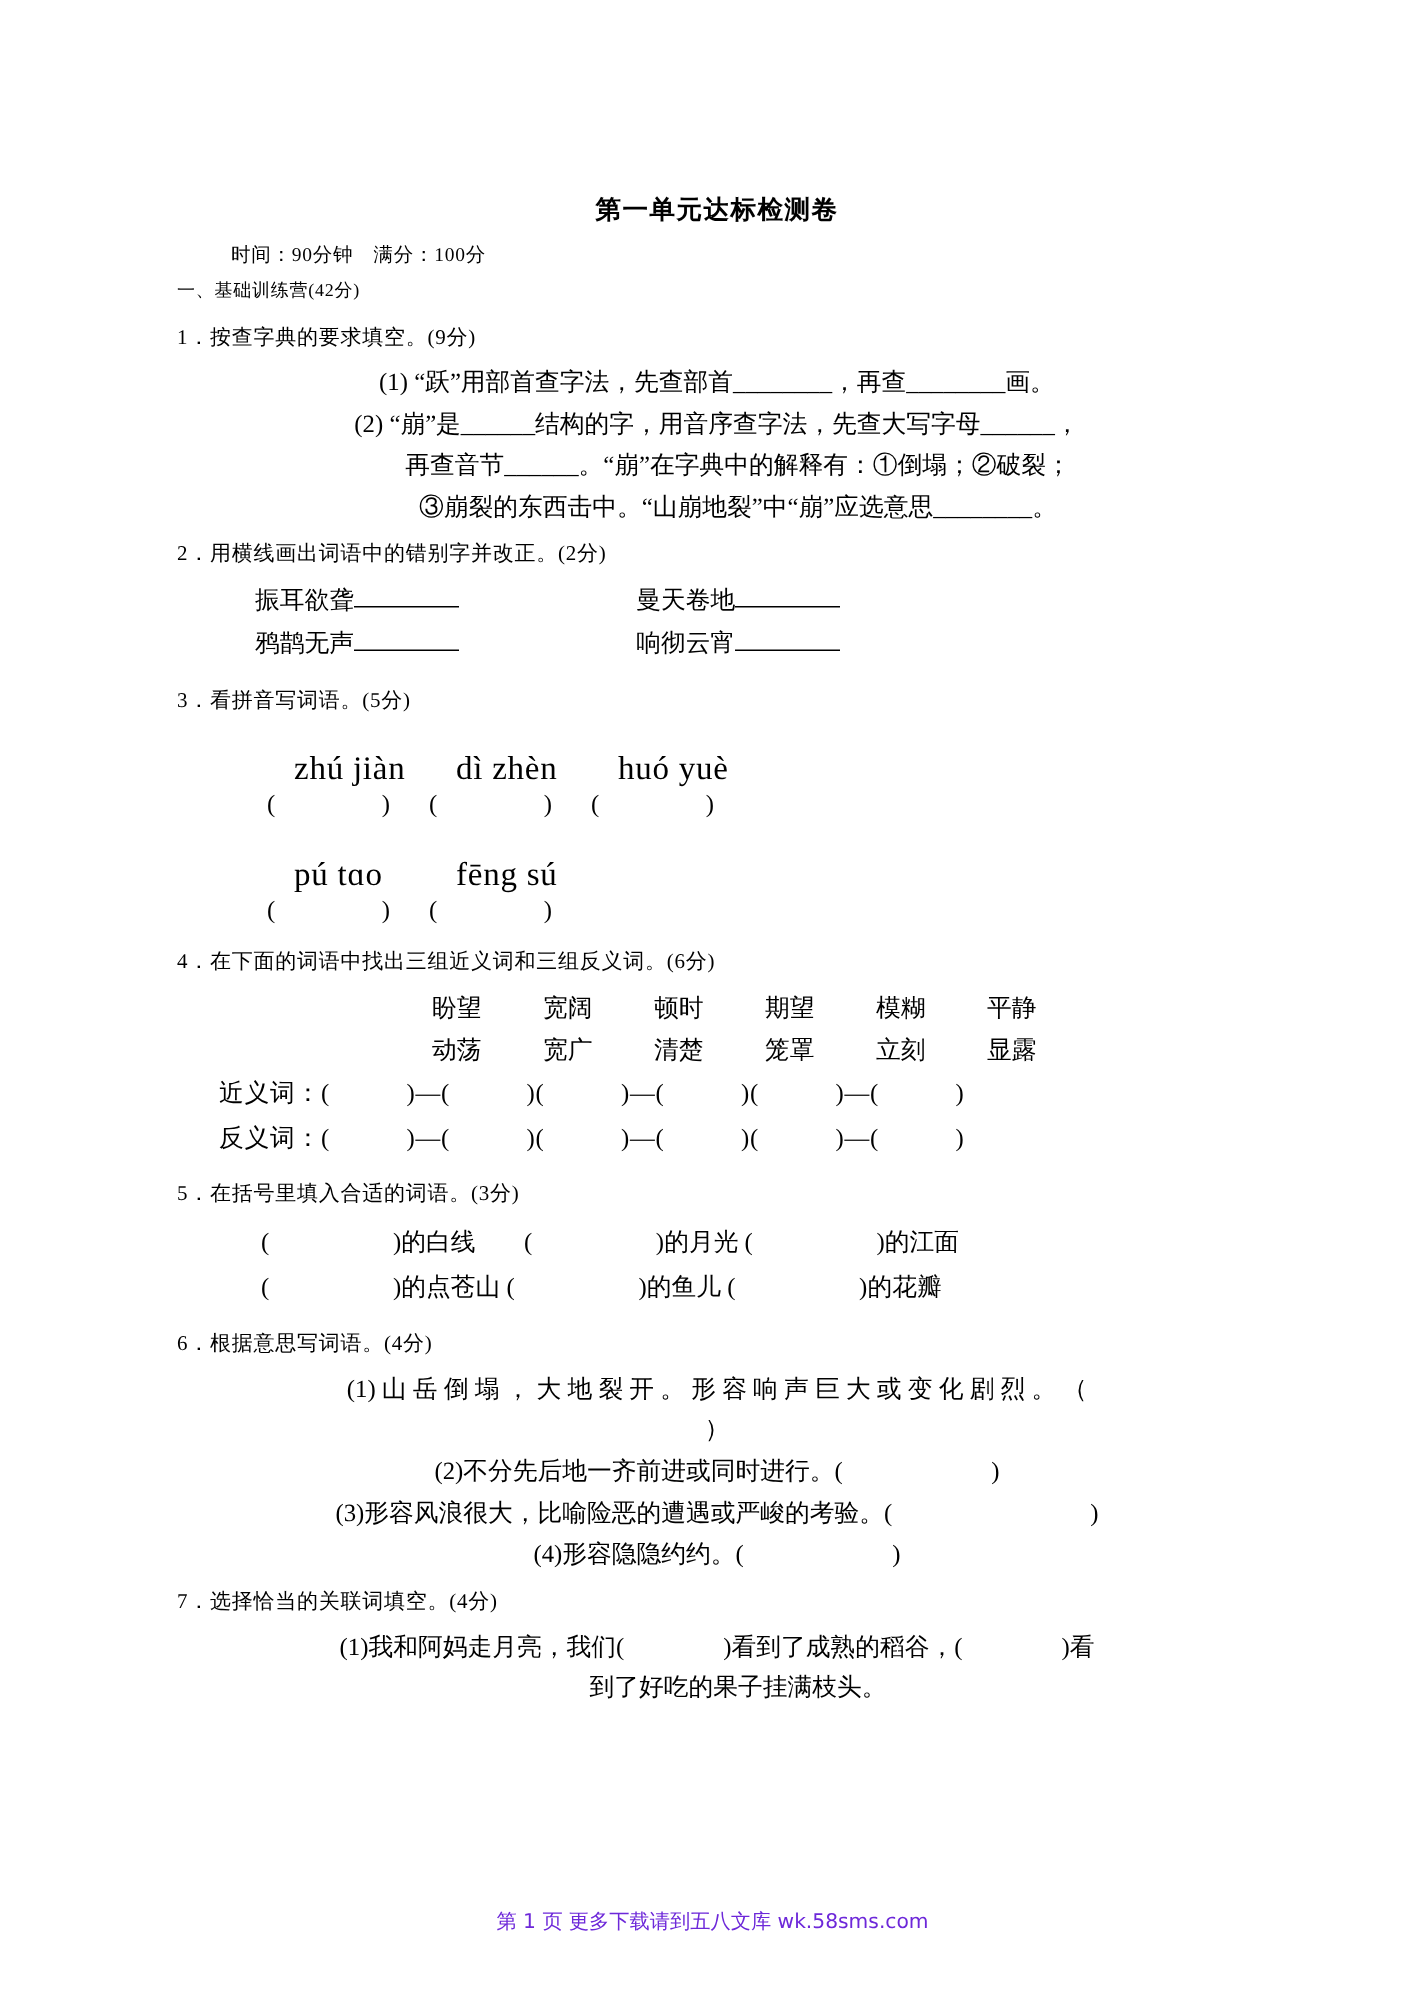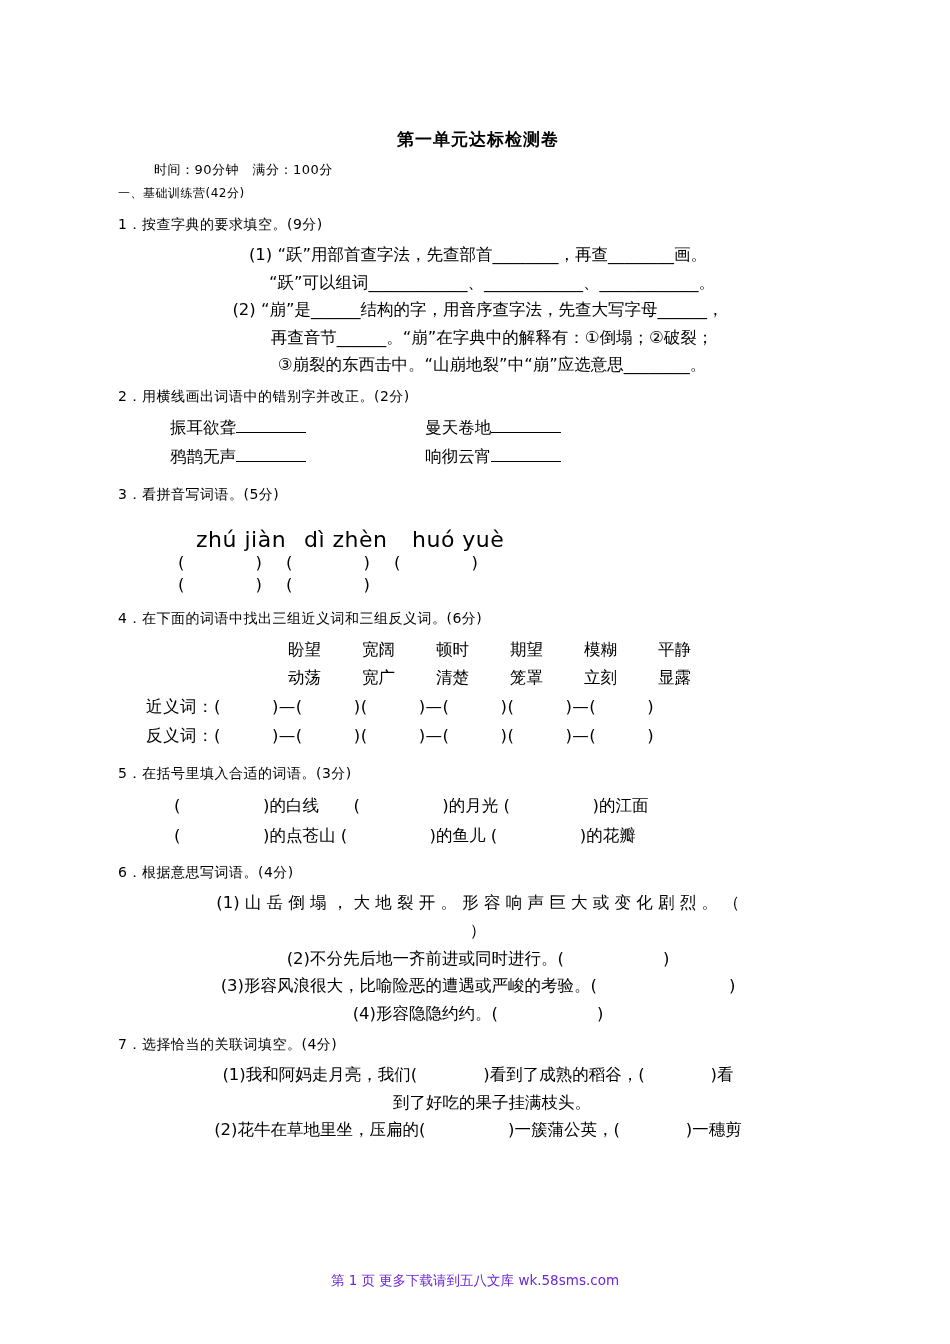--- a/index.html
+++ b/index.html
@@ -20,20 +20,21 @@
     width: 950px;
     height: 1344px;
     padding: 0;
     box-sizing: border-box;
   }
   .content {
     position: absolute;
     left: 118px;
     top: 128px;
     width: 720px;
+    font-family: Liberation Serif, serif;
   }
   .doc-title {
     text-align: center;
     font-size: 17px;
     font-weight: bold;
     letter-spacing: 1px;
     margin: 0 0 10px 0;
   }
   .meta-line {
     font-size: 13px;
@@ -169,21 +170,20 @@
     <div class="doc-title">第一单元达标检测卷</div>
     <div class="meta-line">时间：90分钟　满分：100分</div>
     <div class="section-head">一、基础训练营(42分)</div>
 
     <div class="q">
       <div class="q-title">
         <span class="q-num">1．</span><span>按查字典的要求填空。(9分)</span>
       </div>
       <div class="q-body">
         <div class="sub">(1) “跃”用部首查字法，先查部首________，再查________画。</div>
-        <div class="sub hang2">“跃”可以组词____________、____________、____________。</div>
         <div class="sub">(2) “崩”是______结构的字，用音序查字法，先查大写字母______，</div>
         <div class="sub hang2">再查音节______。“崩”在字典中的解释有：①倒塌；②破裂；</div>
         <div class="sub hang2">③崩裂的东西击中。“山崩地裂”中“崩”应选意思________。</div>
       </div>
     </div>
 
     <div class="q mt10">
       <div class="q-title">
         <span class="q-num">2．</span><span>用横线画出词语中的错别字并改正。(2分)</span>
       </div>
@@ -201,20 +201,23 @@
 
     <div class="q mt14">
       <div class="q-title">
         <span class="q-num">3．</span><span>看拼音写词语。(5分)</span>
       </div>
       <div class="pinyin-row">
         <span class="p">zhú jiàn</span><span class="p">dì zhèn</span><span class="p">huó yuè</span>
       </div>
       <div class="paren-row">
         <span class="pr">(　　　　)</span><span class="pr">(　　　　)</span><span class="pr">(　　　　)</span>
+      </div>
+      <div class="pinyin-row">
+        <span class="p">pú tɑo</span><span class="p">fēng sú</span>
       </div>
       <div class="paren-row">
         <span class="pr">(　　　　)</span><span class="pr">(　　　　)</span>
       </div>
     </div>
 
     <div class="q mt14">
       <div class="q-title">
         <span class="q-num">4．</span><span>在下面的词语中找出三组近义词和三组反义词。(6分)</span>
       </div>
@@ -264,21 +267,20 @@
       </div>
     </div>
 
     <div class="q mt10">
       <div class="q-title">
         <span class="q-num">7．</span><span>选择恰当的关联词填空。(4分)</span>
       </div>
       <div class="q-body" style="margin-top:4px">
         <div class="sub">(1)我和阿妈走月亮，我们(　　　　)看到了成熟的稻谷，(　　　　)看</div>
         <div class="sub hang2">到了好吃的果子挂满枝头。</div>
-        <div class="sub">(2)花牛在草地里坐，压扁的(　　　　　)一簇蒲公英，(　　　　)一穗剪</div>
       </div>
     </div>
 
   </div>
 
   <div class="footer">
     <span class="fnum">第 1 页</span><span>更多下载请到五八文库 wk.58sms.com</span>
   </div>
 </div>
 

